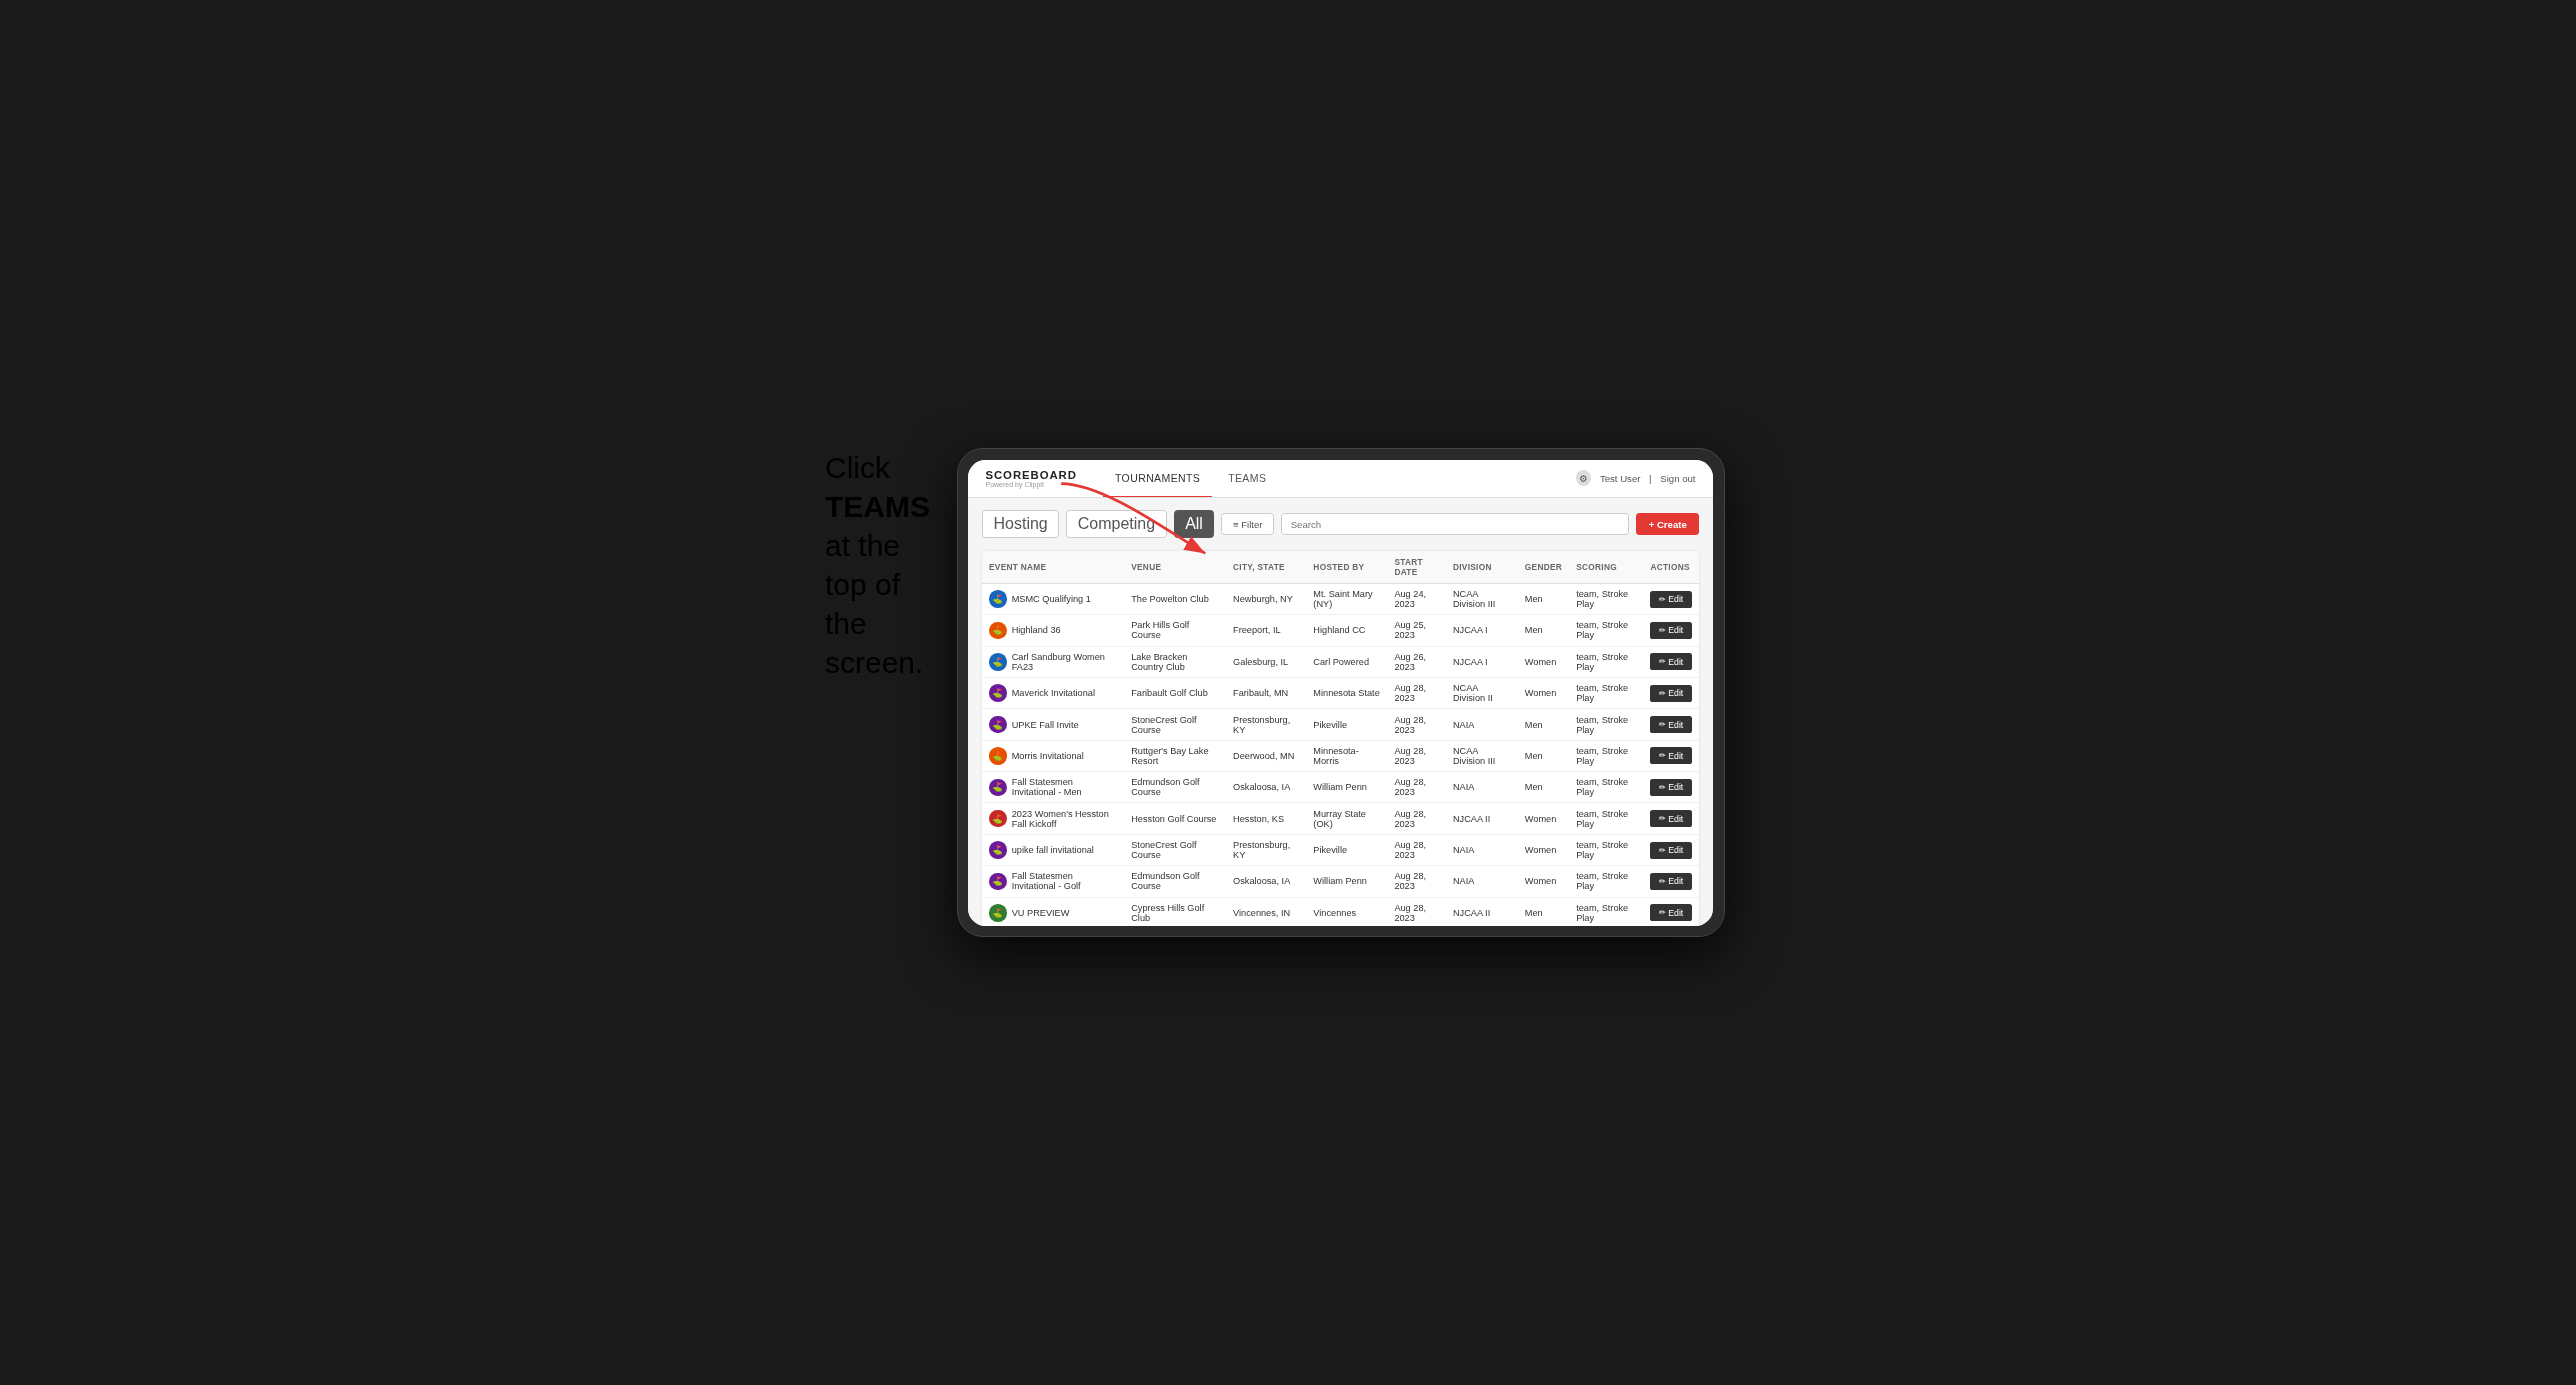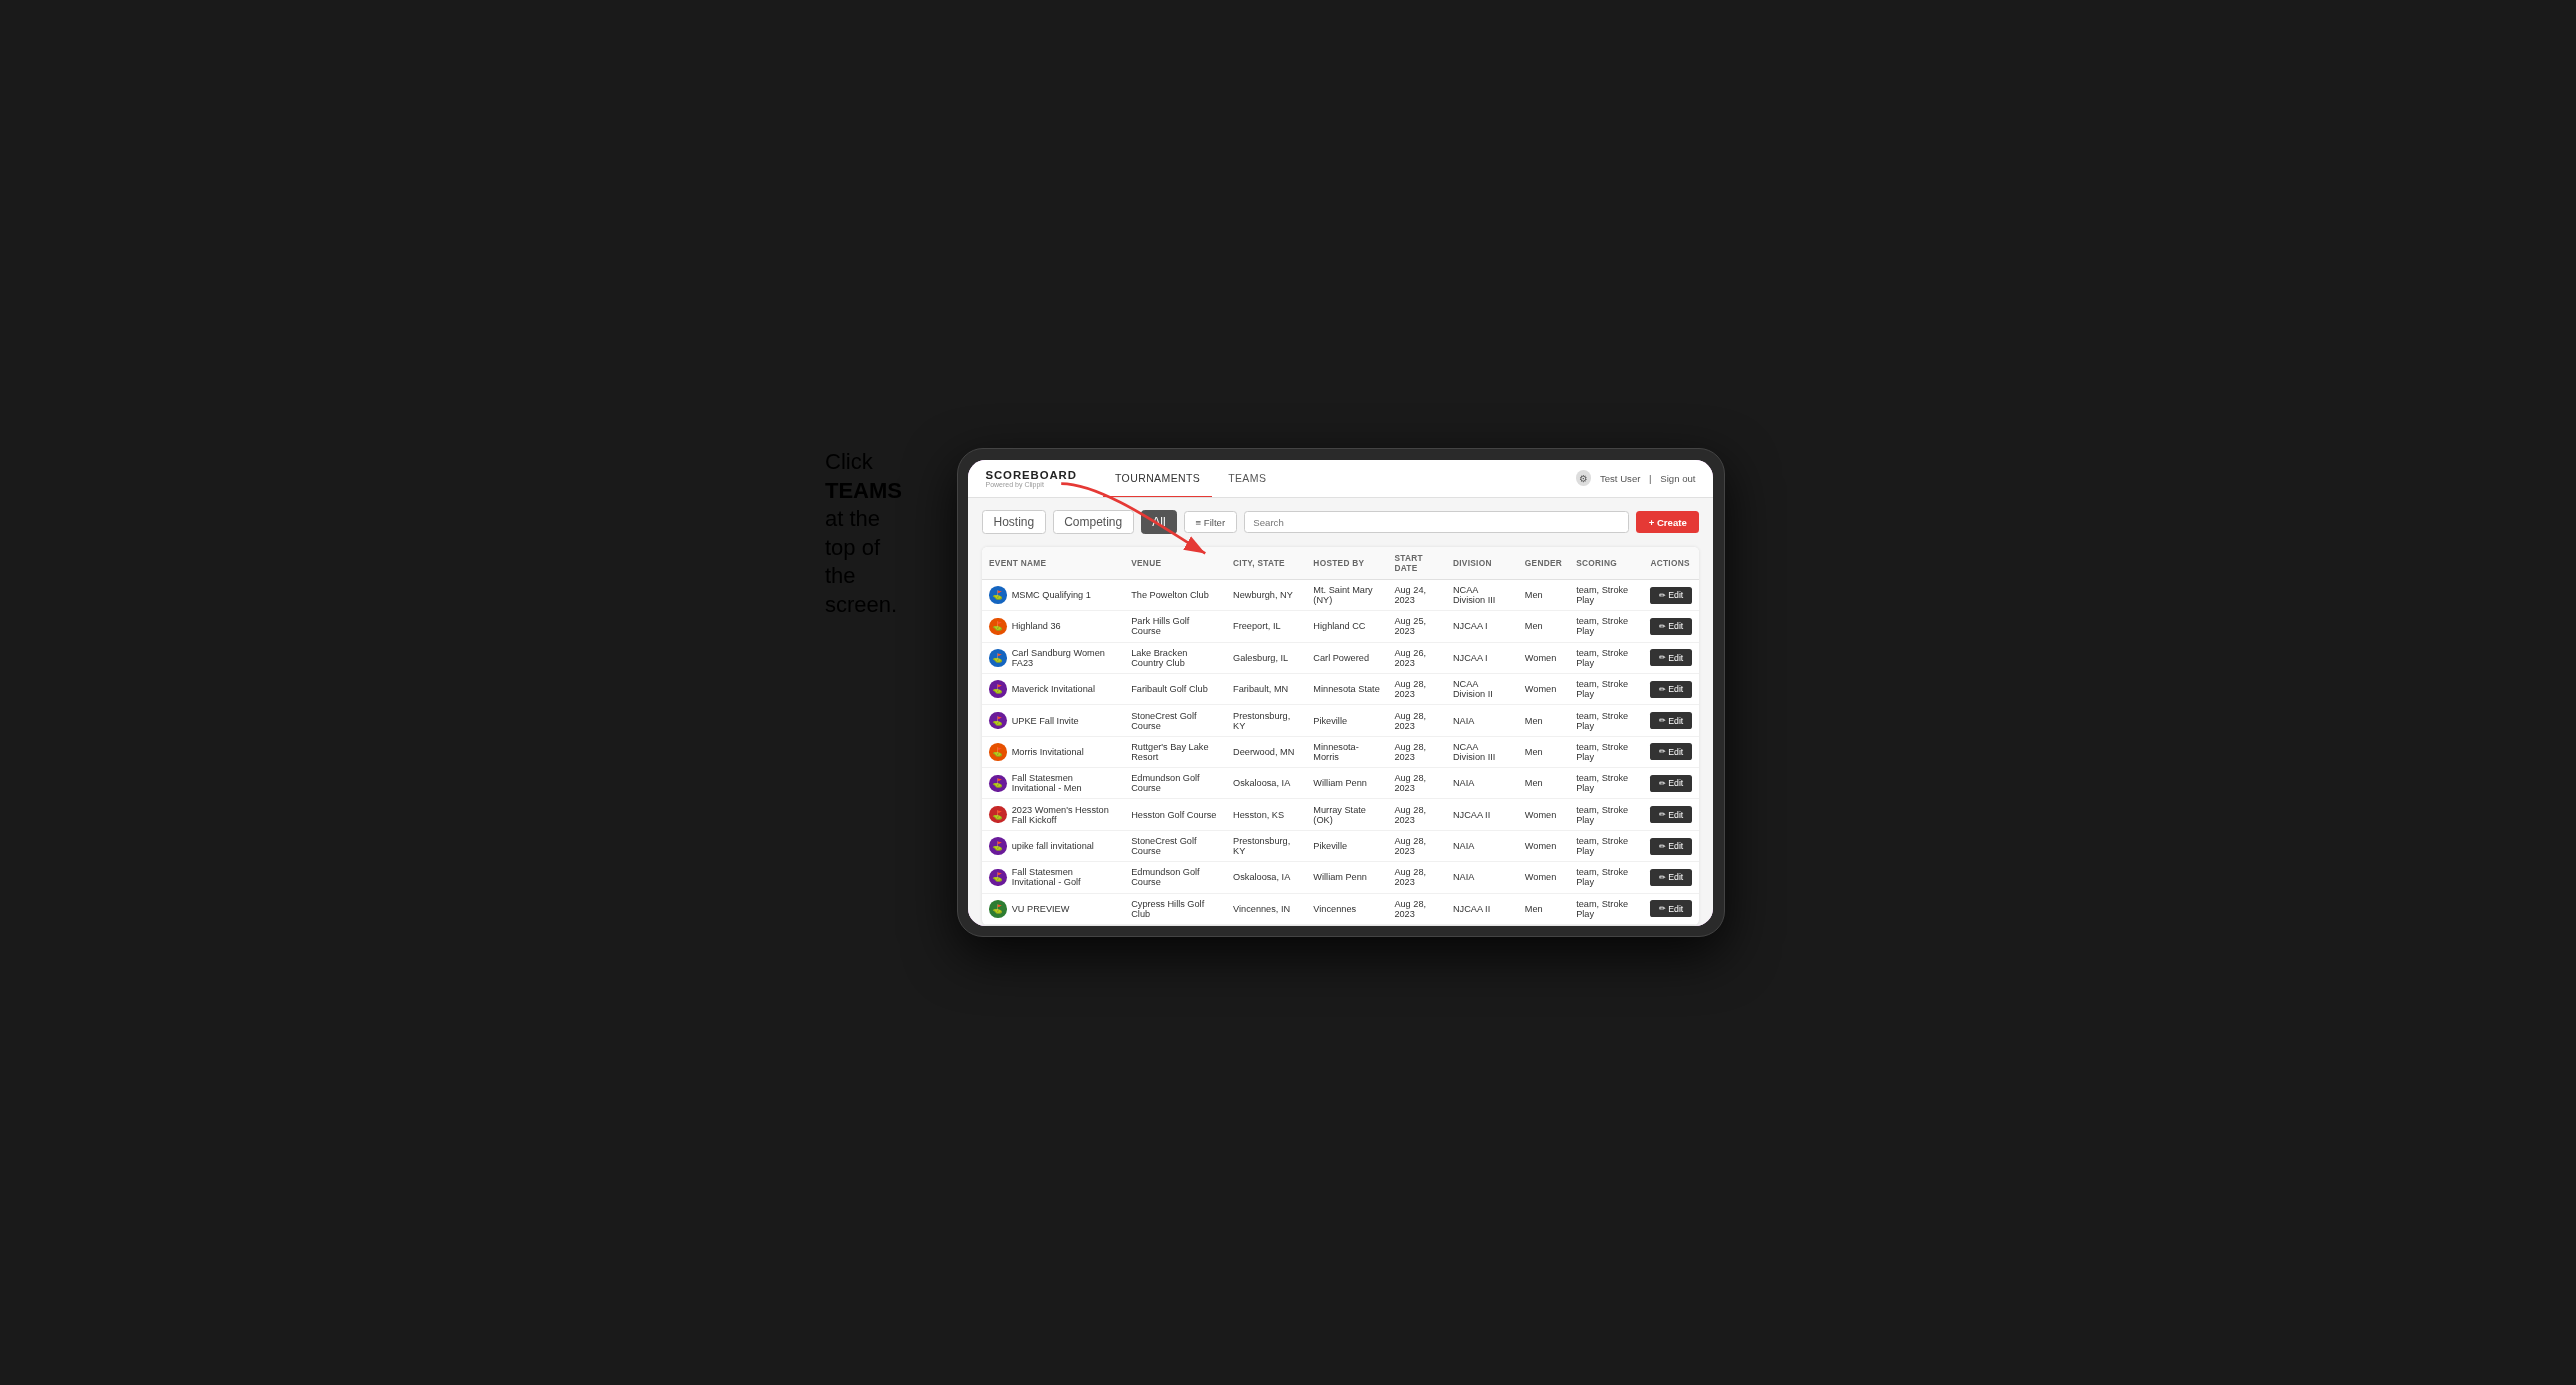--- a/index.html
+++ b/index.html
@@ -12,21 +12,21 @@
       justify-content: center;
       min-height: 100vh;
       overflow: hidden;
     }
 
     
     .annotation {
       position: absolute;
       top: 35px;
       left: 17.5px;
-      font-size: 22px;
+      font-size: 30px;
       font-weight: 400;
       color: #000;
       line-height: 1.3;
       z-index: 100;
     }
     .annotation strong {
       font-weight: 900;
     }
 
     
@@ -137,21 +137,21 @@
       align-items: center;
       margin-bottom: 12.2px;
       gap: 7px;
     }
 
     .filter-btn {
       padding: 4.4px 10.5px;
       border: 0.9px solid #ccc;
       background: #fff;
       border-radius: 3.5px;
-      font-size: 12px;
+      font-size: 16px;
       cursor: pointer;
       color: #555;
     }
 
     .filter-btn.active {
       background: #555;
       color: #fff;
       border-color: #555;
     }
 

